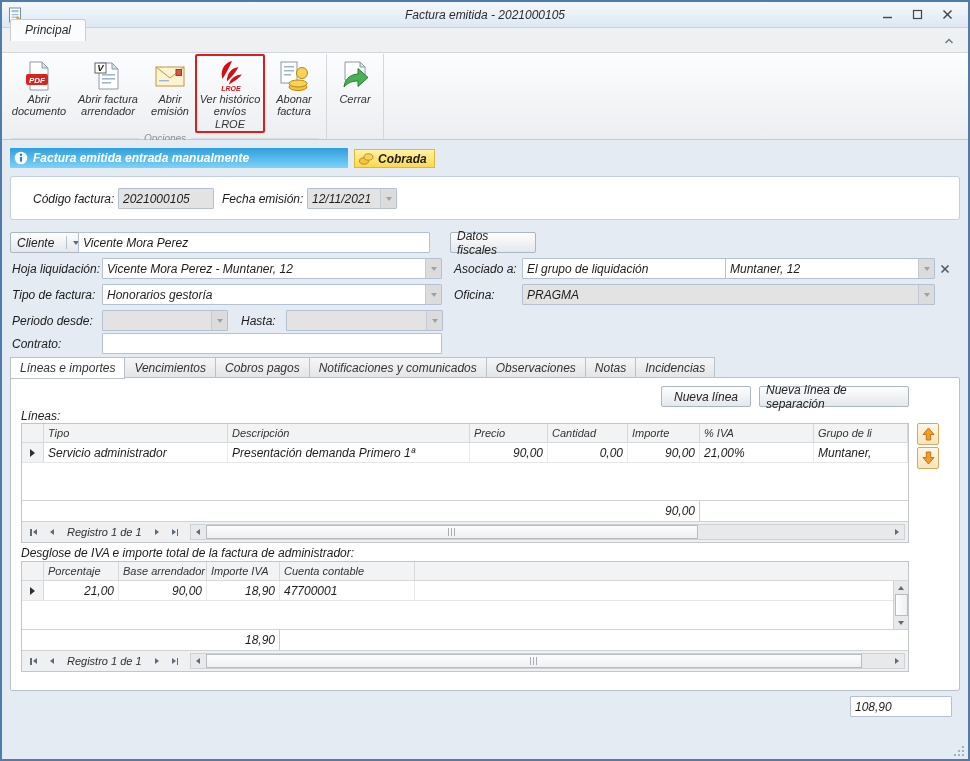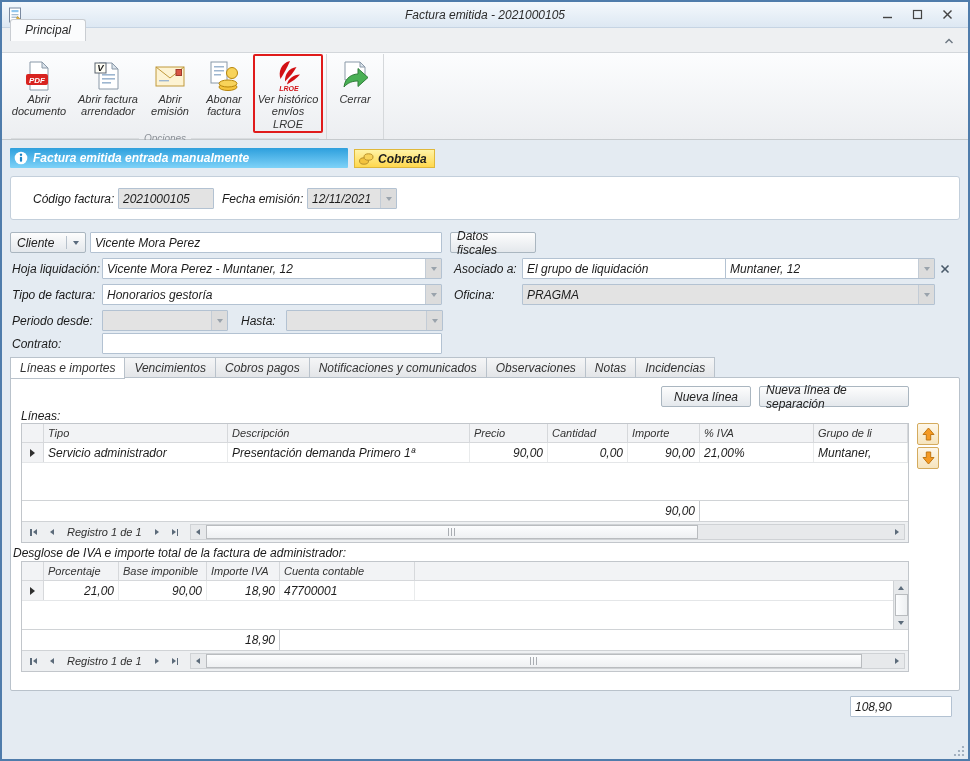--- a/index.html
+++ b/index.html
@@ -179,47 +179,47 @@
             <svg viewBox="0 0 32 32" width="32" height="32">
               <rect x="2" y="7" width="28" height="19" fill="#fdf3d3" stroke="#c0993c"></rect>
               <path d="M2 7 L16 18 L30 7" fill="none" stroke="#c0993c"></path>
               <rect x="22" y="9.5" width="5.5" height="6" fill="#d85545" stroke="#a03a2c"></rect>
               <rect x="5" y="20" width="10" height="1.4" fill="#9db6d0"></rect>
             </svg>
           </span>
           <span class="rlabel">Abrir emisión</span>
         </div>
 
+        <div class="rbtn hl" style="width:70px">
+          <span class="ricon">
+            <svg viewBox="0 0 32 32" width="32" height="32">
+              <path d="M18 1 C9 3 6 12 8.5 19 C12 13.5 15 8 18 1 Z" fill="#d21014"></path>
+              <path d="M24.5 7 C16.5 8 12.5 15 13 21.5 C17.5 17 21.5 12.5 24.5 7 Z" fill="#d21014"></path>
+              <path d="M28 14.5 C21.5 14.5 16 19 15 24.5 C19.5 21.5 25 18.5 28 14.5 Z" fill="#d21014"></path>
+              <text x="17" y="31" font-size="7" font-weight="bold" fill="#d21014" text-anchor="middle">LROE</text>
+            </svg>
+          </span>
+          <span class="rlabel">Ver histórico envíos LROE</span>
+        </div>
+
         <div class="rbtn" style="width:58px">
           <span class="ricon">
             <svg viewBox="0 0 32 32" width="32" height="32">
               <rect x="3" y="2" width="16" height="21" fill="#fff" stroke="#8a99a8"></rect>
               <rect x="6" y="6" width="10" height="1.5" fill="#9db6d0"></rect>
               <rect x="6" y="10" width="10" height="1.5" fill="#9db6d0"></rect>
               <rect x="6" y="14" width="7" height="1.5" fill="#9db6d0"></rect>
               <circle cx="24" cy="13" r="5.5" fill="#f8d35a" stroke="#b8860b"></circle>
               <ellipse cx="20" cy="27" rx="9" ry="3.5" fill="#f5c43c" stroke="#b8860b"></ellipse>
               <ellipse cx="20" cy="23.5" rx="9" ry="3.5" fill="#f8d35a" stroke="#b8860b"></ellipse>
             </svg>
           </span>
           <span class="rlabel">Abonar factura</span>
         </div>
 
-        <div class="rbtn hl" style="width:70px">
-          <span class="ricon">
-            <svg viewBox="0 0 32 32" width="32" height="32">
-              <path d="M18 1 C9 3 6 12 8.5 19 C12 13.5 15 8 18 1 Z" fill="#d21014"></path>
-              <path d="M24.5 7 C16.5 8 12.5 15 13 21.5 C17.5 17 21.5 12.5 24.5 7 Z" fill="#d21014"></path>
-              <path d="M28 14.5 C21.5 14.5 16 19 15 24.5 C19.5 21.5 25 18.5 28 14.5 Z" fill="#d21014"></path>
-              <text x="17" y="31" font-size="7" font-weight="bold" fill="#d21014" text-anchor="middle">LROE</text>
-            </svg>
-          </span>
-          <span class="rlabel">Ver histórico envíos LROE</span>
-        </div>
-
       </div>
       <div class="rcap">
           <span>Opciones</span>
         </div>
     </div>
 
     <div class="rgroup nocap">
       <div class="rbuttons">
         <div class="rbtn" style="width:50px">
           <span class="ricon">
@@ -266,21 +266,21 @@
             <span class="tri-d"></span>
           </span>
       </div>
     </div>
 
     <div class="btn split" style="left:8px; top:92px; width:76px">
       <span>Cliente</span>
       <span class="splitdiv"></span>
       <span class="tri-d"></span>
     </div>
-    <div class="input" style="left:88px; top:92px; width:352px">
+    <div class="input" style="left:76px; top:92px; width:352px">
         <span>Vicente Mora Perez</span>
       </div>
     <div class="btn" style="left:448px; top:92px; width:86px">
         <span>Datos fiscales</span>
       </div>
 
     <span class="flabel" style="left:10px; top:118px">Hoja liquidación:</span>
     <div class="combo" style="left:100px; top:118px; width:340px">
       <span class="val">Vicente Mora Perez - Muntaner, 12</span>
       <span class="arr dis">
@@ -426,27 +426,27 @@
         <svg width="13" height="14" viewBox="0 0 13 14">
             <path d="M6.5 1 L12 7.5 H8.7 V13 H4.3 V7.5 H1 Z" fill="#f59a23" stroke="#c07713" stroke-width="1"></path>
           </svg>
       </div>
       <div class="updown" style="left:906px; top:69px">
         <svg width="13" height="14" viewBox="0 0 13 14">
             <path d="M6.5 13 L1 6.5 H4.3 V1 H8.7 V6.5 H12 Z" fill="#f59a23" stroke="#c07713" stroke-width="1"></path>
           </svg>
       </div>
 
-      <span class="plabel" style="left:2px; top:168px">Desglose de IVA e importe total de la factura de administrador:</span>
+      <span class="plabel" style="left:10px; top:168px">Desglose de IVA e importe total de la factura de administrador:</span>
 
       <div class="grid" style="left:10px; top:183px; width:888px; height:111px">
         <div class="g-hrow">
           <div class="g-hcell ind"></div>
           <div class="g-hcell" style="width:75px">Porcentaje</div>
-          <div class="g-hcell" style="width:88px">Base imponible</div>
+          <div class="g-hcell" style="width:88px">Base arrendador</div>
           <div class="g-hcell" style="width:73px">Importe IVA</div>
           <div class="g-hcell" style="width:135px">Cuenta contable</div>
           <div class="g-hcell" style="flex:1; border-right:none"></div>
         </div>
         <div class="g-row">
           <div class="g-cell ind">
               <span class="row-arrow"></span>
             </div>
           <div class="g-cell num" style="width:75px">21,00</div>
           <div class="g-cell num" style="width:88px">90,00</div>

